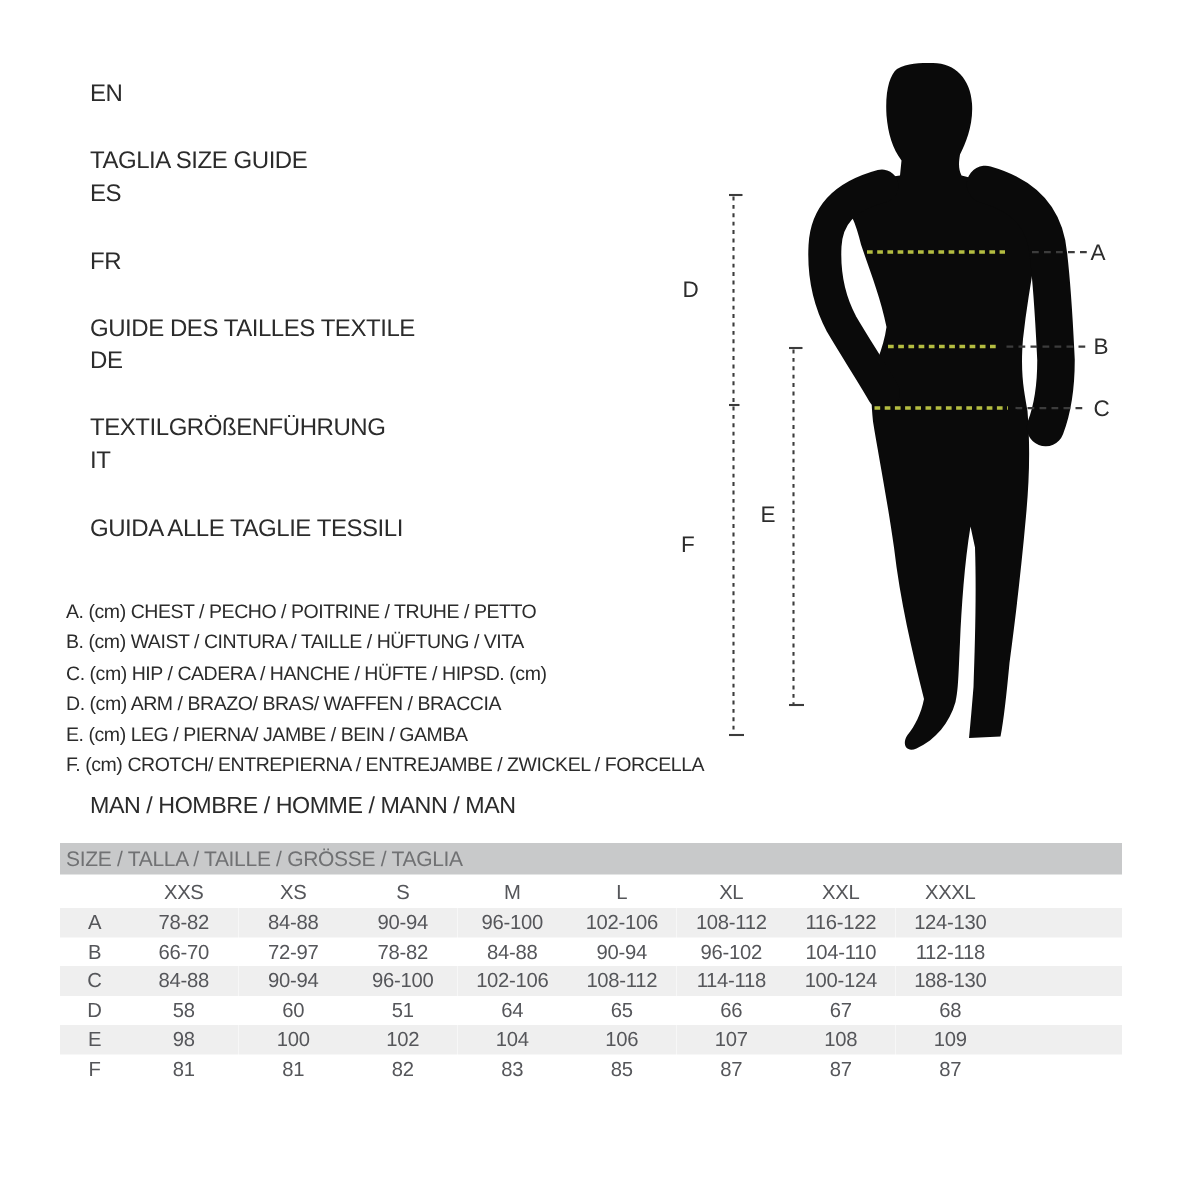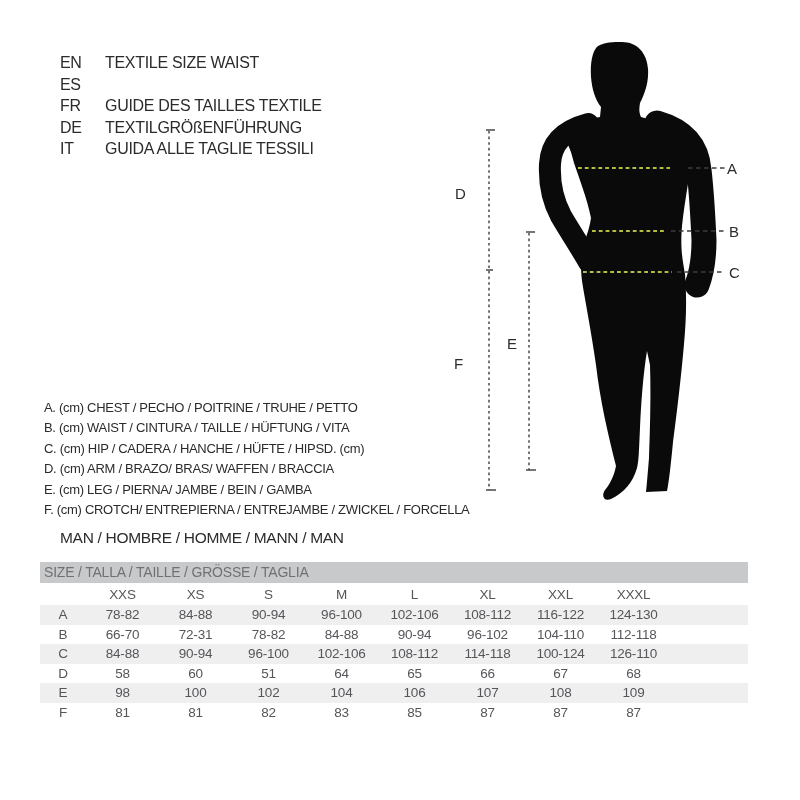--- a/index.html
+++ b/index.html
@@ -2,21 +2,21 @@
 <html style="--stripe: #efefef; --hdr-bg: #c8c9ca; --hdr-tx: #707173; --tbl-tx: #55565a; --text-dark: #2b2b2b;"><head>
 <meta charset="utf-8">
 <style>
   html,body{margin:0;padding:0;background:#fff;}
   .canvas{
     position:relative;width:800px;height:800px;background:#ffffff;overflow:hidden;
     font-family:"Liberation Sans", sans-serif;color:var(--text-dark,#2b2b2b);
   }
   
   .lang{position:absolute;left:60px;top:52px;font-size:16px;letter-spacing:-0.3px;line-height:21.5px;}
-  .lang-row{display:flex;}
+  .lang-row{display:flex;flex-direction:column;}
   .lang-code{width:45px;flex:0 0 45px;}
   .lang-name{white-space:nowrap;}
   
   .fig{position:absolute;left:0;top:0;}
   
   .mlabel{position:absolute;font-size:15px;letter-spacing:0;color:#2c2c2c;}
   
   .legend{position:absolute;left:44px;top:398px;font-size:13px;letter-spacing:-0.3px;line-height:20.4px;}
   .legend-row{white-space:nowrap;}
   
@@ -34,21 +34,21 @@
   table.sizes tbody tr.stripe{background:var(--stripe,#efefef);}
 </style>
 </head>
 <body>
 
 <main class="canvas">
 
   <section class="lang">
       <div class="lang-row">
       <span class="lang-code">EN</span>
-      <span class="lang-name">TEXTILE SIZE WAIST</span>
+      <span class="lang-name">TAGLIA SIZE GUIDE</span>
     </div>
       <div class="lang-row">
       <span class="lang-code">ES</span>
     </div>
       <div class="lang-row">
       <span class="lang-code">FR</span>
       <span class="lang-name">GUIDE DES TAILLES TEXTILE</span>
     </div>
       <div class="lang-row">
       <span class="lang-code">DE</span>
@@ -147,39 +147,39 @@
             <td>96-100</td>
             <td>102-106</td>
             <td>108-112</td>
             <td>116-122</td>
             <td>124-130</td>
             <td></td>
           </tr>
           <tr>
             <td>B</td>
             <td>66-70</td>
-            <td>72-31</td>
+            <td>72-97</td>
             <td>78-82</td>
             <td>84-88</td>
             <td>90-94</td>
             <td>96-102</td>
             <td>104-110</td>
             <td>112-118</td>
             <td></td>
           </tr>
           <tr class="stripe">
             <td>C</td>
             <td>84-88</td>
             <td>90-94</td>
             <td>96-100</td>
             <td>102-106</td>
             <td>108-112</td>
             <td>114-118</td>
             <td>100-124</td>
-            <td>126-110</td>
+            <td>188-130</td>
             <td></td>
           </tr>
           <tr>
             <td>D</td>
             <td>58</td>
             <td>60</td>
             <td>51</td>
             <td>64</td>
             <td>65</td>
             <td>66</td>

